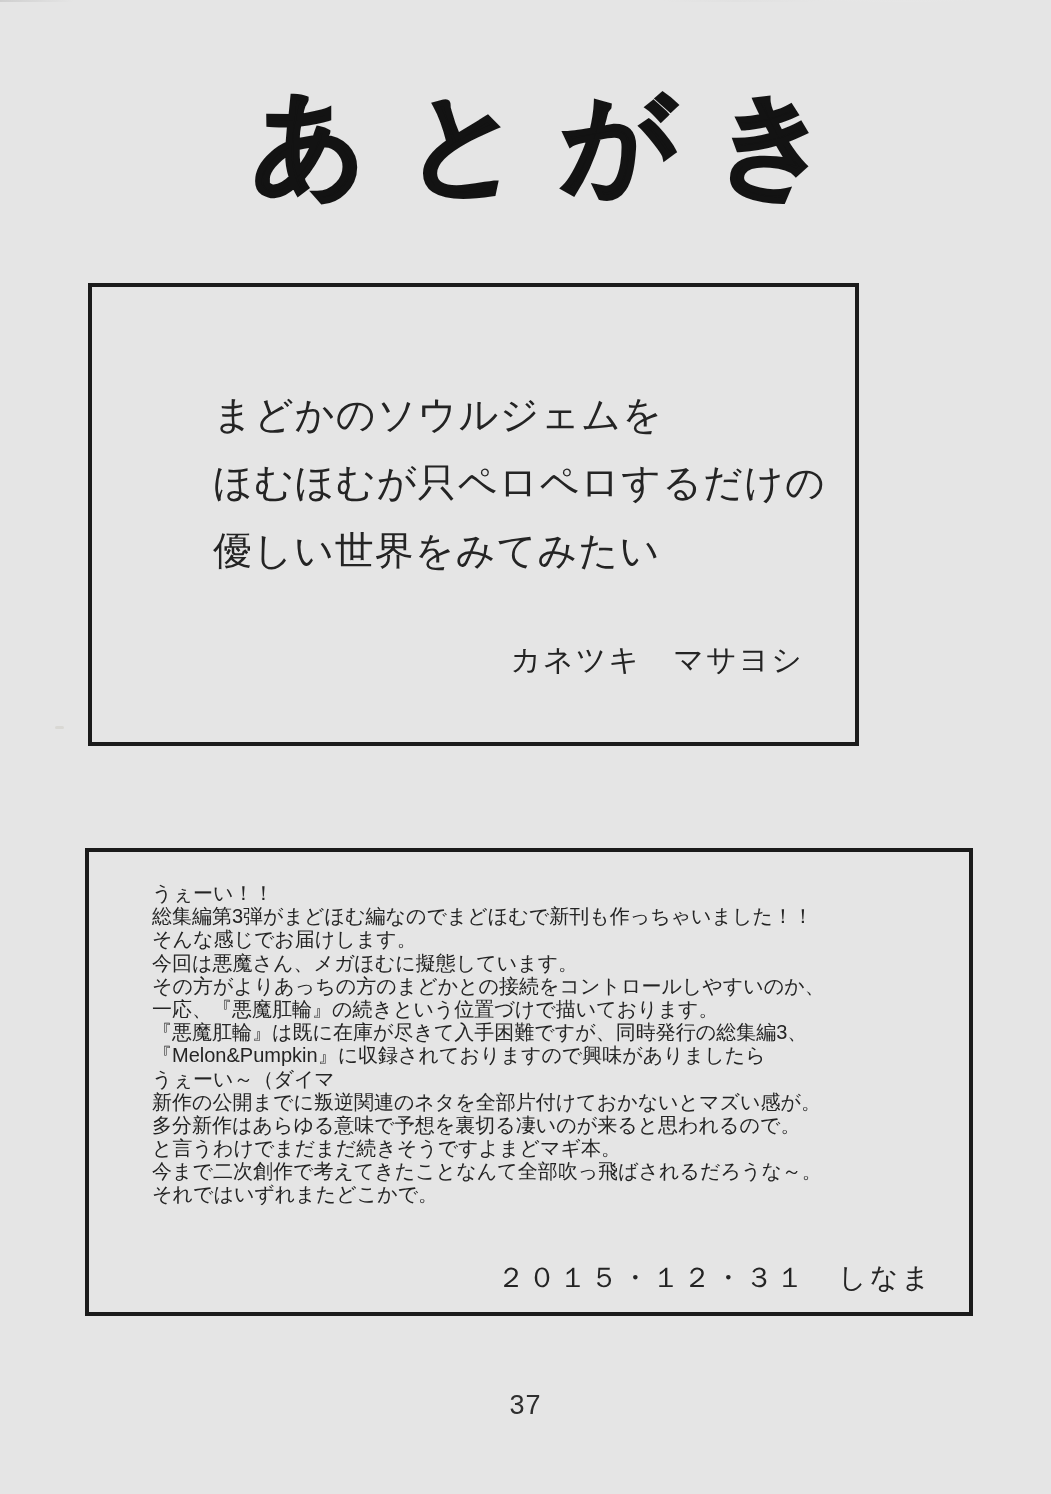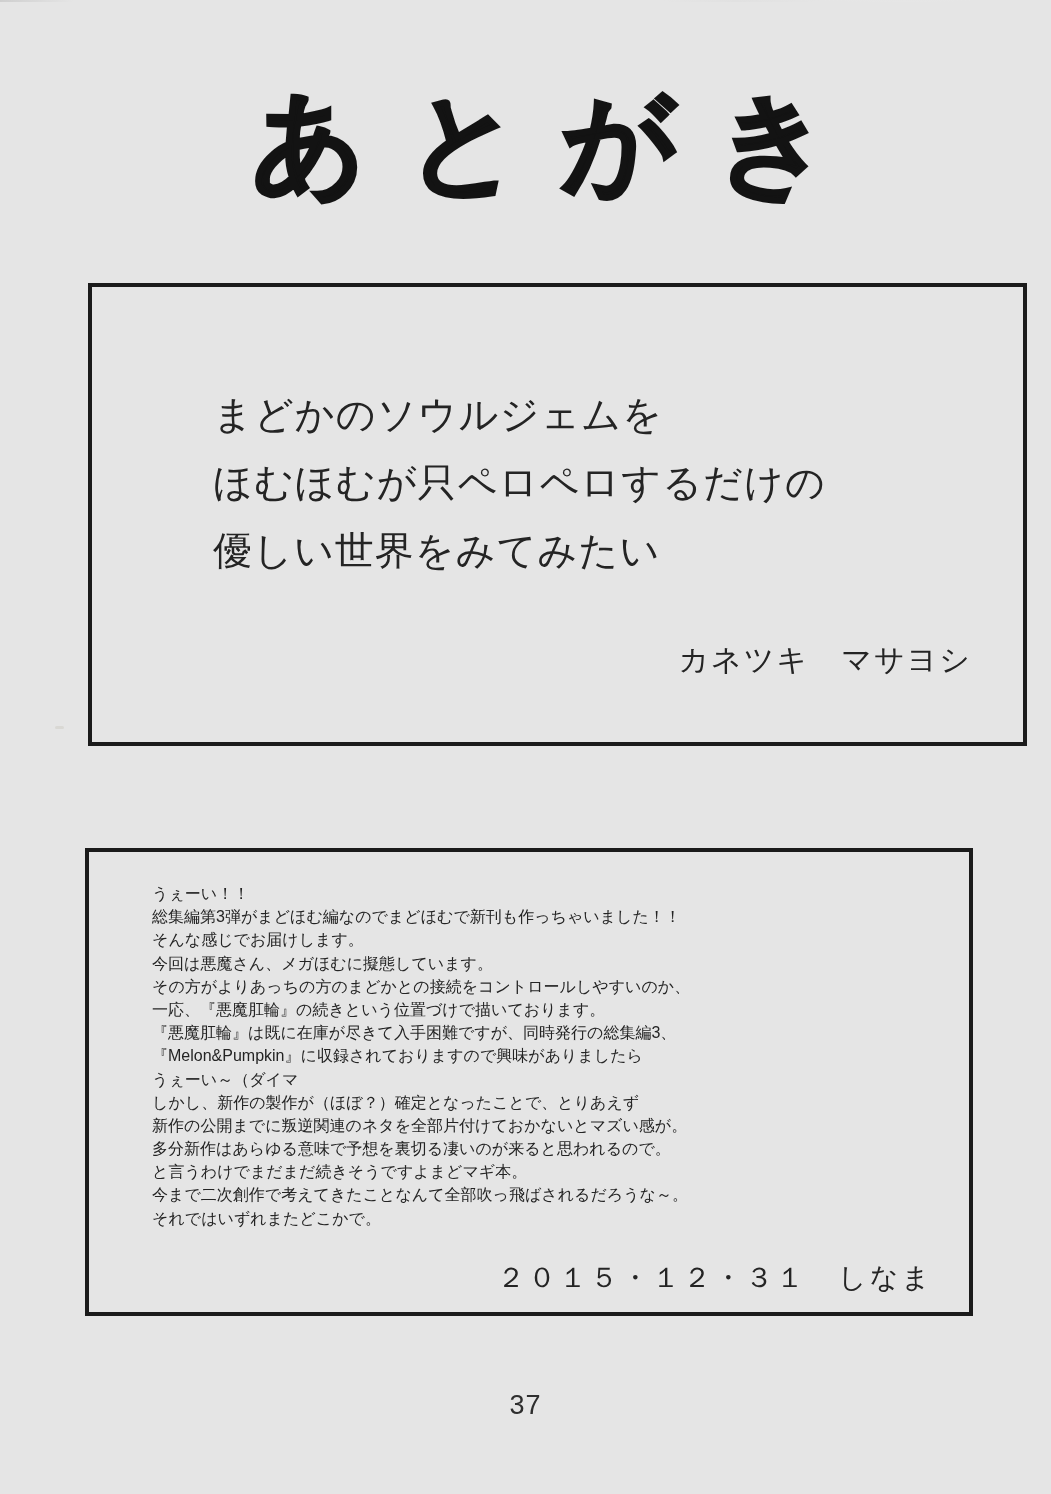--- a/index.html
+++ b/index.html
@@ -31,40 +31,40 @@
     font-size:112px; font-weight:900; line-height:1.05;
     letter-spacing:40px; white-space:nowrap;
     color:#131313;
     -webkit-text-stroke:3px #131313;
   }
   
   .box {
     position:absolute; box-sizing:border-box;
     border:4px solid #1b1b1b; background:transparent;
   }
-  .box1 { left:88px;  top:283px; width:939px; height:463px; }
+  .box1 { left:88px;  top:283px; width:771px; height:463px; }
   .box2 { left:85px;  top:848px; width:888px; height:468px; }
   
   .poem-line {
     position:absolute; left:121px; margin:0;
     font-size:39px; line-height:1; letter-spacing:1px;
     white-space:nowrap; color:#242424;
   }
   .poem-line.l0 { top:108px; }
   .poem-line.l1 { top:176px; }
   .poem-line.l2 { top:244px; }
   .poem-author {
     position:absolute; right:51px; top:358px; margin:0;
     font-size:30px; line-height:1; letter-spacing:2px;
     white-space:nowrap; color:#242424;
   }
   
   .afterword-text {
     position:absolute; left:63px; top:30px;
-    font-size:16px; line-height:23.2px;
+    font-size:20px; line-height:23.2px;
     white-space:nowrap; color:#242424;
   }
   .aw-line { height:23.2px; }
   .date-sig {
     position:absolute; right:28px; top:401px; margin:8px;
     font-size:28px; line-height:1.2; letter-spacing:3px;
     white-space:nowrap; color:#242424;
   }
   .page-number {
     position:absolute; left:0; right:0; top:1390px;
@@ -93,21 +93,20 @@
     <div class="afterword-text">
       <div class="aw-line">うぇーい！！</div>
       <div class="aw-line">総集編第3弾がまどほむ編なのでまどほむで新刊も作っちゃいました！！</div>
       <div class="aw-line">そんな感じでお届けします。</div>
       <div class="aw-line">今回は悪魔さん、メガほむに擬態しています。</div>
       <div class="aw-line">その方がよりあっちの方のまどかとの接続をコントロールしやすいのか、</div>
       <div class="aw-line">一応、『悪魔肛輪』の続きという位置づけで描いております。</div>
       <div class="aw-line">『悪魔肛輪』は既に在庫が尽きて入手困難ですが、同時発行の総集編3、</div>
       <div class="aw-line">『Melon&amp;Pumpkin』に収録されておりますので興味がありましたら</div>
       <div class="aw-line">うぇーい～（ダイマ</div>
-      <div class="aw-line">しかし、新作の製作が（ほぼ？）確定となったことで、とりあえず</div>
       <div class="aw-line">新作の公開までに叛逆関連のネタを全部片付けておかないとマズい感が。</div>
       <div class="aw-line">多分新作はあらゆる意味で予想を裏切る凄いのが来ると思われるので。</div>
       <div class="aw-line">と言うわけでまだまだ続きそうですよまどマギ本。</div>
       <div class="aw-line">今まで二次創作で考えてきたことなんて全部吹っ飛ばされるだろうな～。</div>
       <div class="aw-line">それではいずれまたどこかで。</div>
     </div>
     <p class="date-sig">２０１５・１２・３１　しなま</p>
   </section>
 
   <div class="page-number">37</div>

